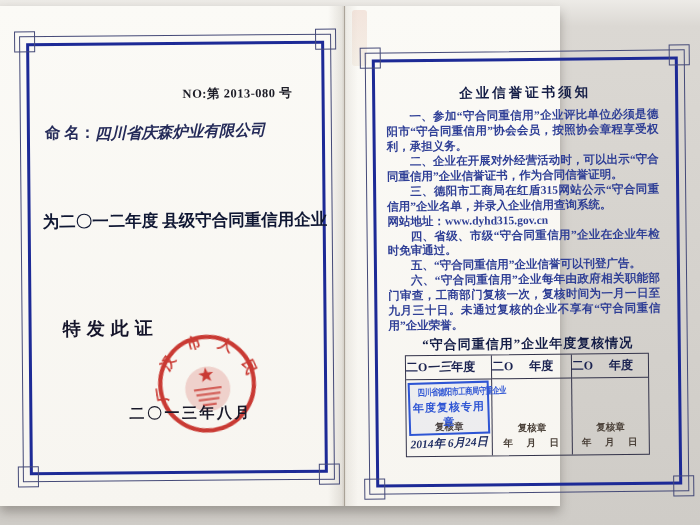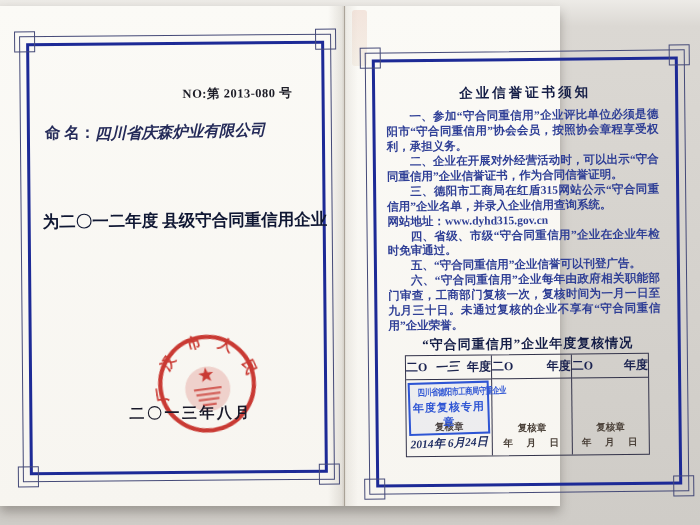--- a/index.html
+++ b/index.html
@@ -41,21 +41,21 @@
   
   .notice-title{position:absolute;top:38px;left:0;width:100%;text-align:center;font-size:13.5px;font-weight:bold;color:#141d46;letter-spacing:3px;}
   .paras{position:absolute;top:62px;left:26px;width:272px;font-size:11.5px;line-height:1.3;color:#2f3f96;font-weight:600;text-align:justify;}
   .paras p{margin:0;text-indent:2em;}
   .paras p.no-indent{text-indent:0;}
   .review-heading{position:absolute;top:289px;left:0;width:100%;text-align:center;font-size:13px;font-weight:bold;color:#141d46;letter-spacing:1px;}
   .review-table{position:absolute;left:42px;top:308px;width:242px;height:100px;border:1.3px solid #33334a;display:flex;}
   .rt-col{display:flex;flex-direction:column;border-right:1.3px solid #33334a;}
   .rt-col:last-child{border-right:none;}
   .rt-col.c1{flex:1.08}.rt-col.c2{flex:1}.rt-col.c3{flex:.97}
-  .col-header{height:23px;border-bottom:1.3px solid #33334a;display:flex;align-items:center;justify-content:space-between;font-weight:bold;font-size:12px;color:#1a2250;}
+  .col-header{height:23px;border-bottom:1.3px solid #33334a;display:flex;align-items:center;justify-content:flex-start;font-weight:bold;font-size:12px;color:#1a2250;}
   .year-hand{display:inline-block;min-width:16px;text-align:center;font-style:italic;color:#20284f;transform:rotate(-2deg);}
   .col-body{flex:1;position:relative;}
   .stamp{position:absolute;left:2px;right:2px;top:2px;border:2px solid #2e55d4;color:#2e55d4;text-align:center;padding:2px 0 3px;transform:rotate(-1.2deg);background:rgba(46,85,212,.05);}
   .stamp-l1{display:block;font-size:9px;font-weight:bold;white-space:nowrap;transform:scaleX(.8);letter-spacing:-.5px;}
   .stamp-l2{display:block;font-size:11px;font-weight:bold;margin-top:1px;letter-spacing:1px;}
   .col-footer{padding-bottom:5px;text-align:center;font-size:9.5px;color:#4a4038;font-weight:bold;}
   .seal-label{display:block;}
   .date-value{display:block;margin-top:2px;letter-spacing:2px;}
   .date-value.handwritten{font-style:italic;color:#223064;font-size:11.5px;transform:rotate(-2deg);letter-spacing:0;white-space:nowrap;}
 </style>
@@ -73,20 +73,21 @@
     <div class="corner c-tl"></div>
     <div class="corner c-tr"></div>
     <div class="corner c-bl"></div>
     <div class="corner c-br"></div>
 
     <div class="serial">NO:第 2013-080 号</div>
     <div class="name-line">
       <span>命 名：</span><span class="name-value">四川省庆森炉业有限公司</span>
     </div>
     <div class="award">为二〇一二年度 县级守合同重信用企业</div>
+    <div class="issue">特发此证</div>
 
     <div class="seal-wrap">
       <svg viewBox="0 0 120 120" width="104" height="104">
         <circle cx="60" cy="60" r="54" fill="none" stroke="#c62b24" stroke-width="5"></circle>
         <defs>
           <path id="arcSeal" d="M 14,78 A 48,48 0 1 1 106,78" fill="none"></path>
         </defs>
         <circle cx="60" cy="66" r="26" fill="#c62b24" opacity="0.2"></circle>
         <polygon fill="#c62b24" points="60,41 62.2,46.9 68.6,47.2 63.6,51.2 65.3,57.3 60,53.8 54.7,57.3 56.4,51.2 51.4,47.2 57.8,46.9"></polygon>
         <path d="M44 66 h32 M46 72 h28 M48 78 h24 M52 84 h16" stroke="#c62b24" stroke-width="2.5" opacity="0.75"></path>

